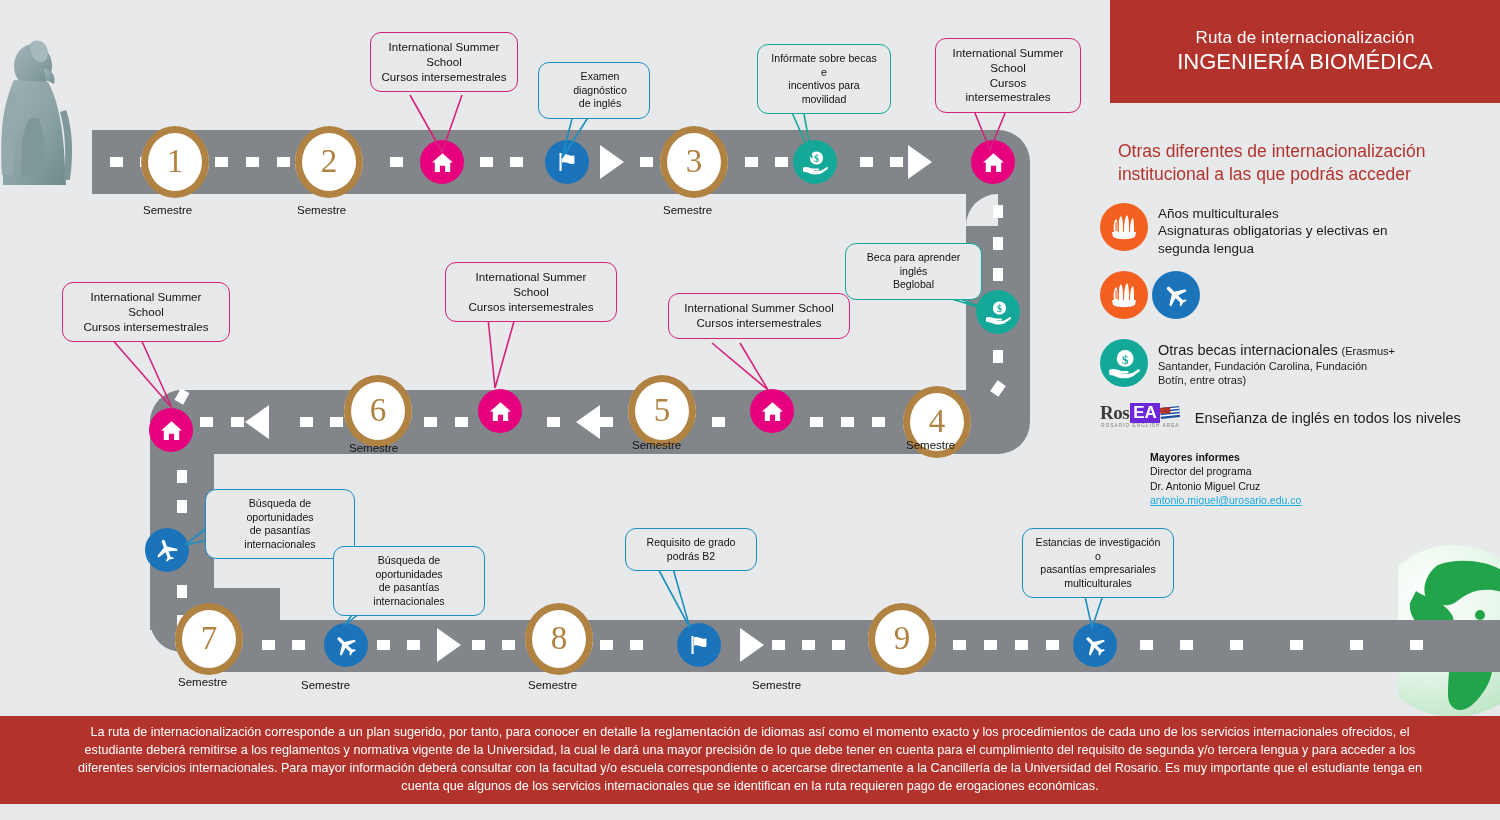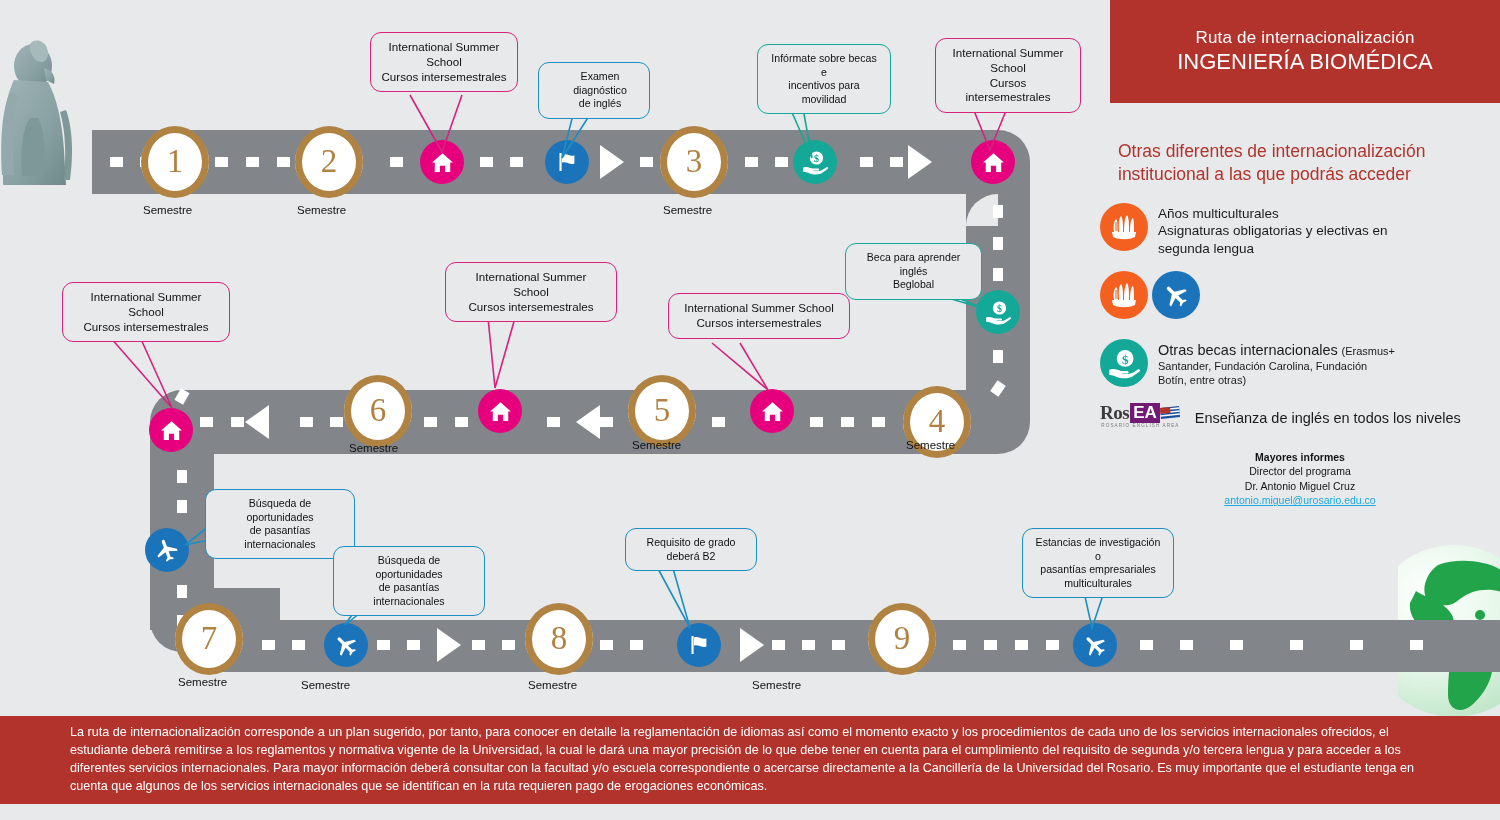--- a/index.html
+++ b/index.html
@@ -34,37 +34,37 @@
 
   .badge{width:48px;height:48px;border-radius:50%;flex:0 0 48px;position:relative;
          display:flex;align-items:center;justify-content:center;}
   .badge.orange{background:#f4601f;}
   .badge.blue{background:#1b74ba;}
   .badge.teal{background:#14a898;}
   .badge svg{display:block;}
 
   .rosea{display:flex;align-items:center;flex:0 0 auto;}
   .rosea-txt{font-size:19px;font-weight:700;color:#3b3b3b;letter-spacing:-.5px;font-family:"Liberation Serif",serif;}
-  .rosea-box{background:#701a75;color:#fff;font-size:17px;font-weight:700;padding:0 3px;margin:0 1px;}
+  .rosea-box{background:#6d28d9;color:#fff;font-size:17px;font-weight:700;padding:0 3px;margin:0 1px;}
   .rosea-sub{font-size:4.6px;letter-spacing:1.1px;color:#7a7a7a;text-align:center;margin-top:-1px;}
 
   .informes{
-    position:absolute;left:1150px;top:450px;width:300px;text-align:center;
+    position:absolute;left:1150px;top:450px;width:300px;
     font-size:10.5px;color:#141414;line-height:1.38;
   }
   .informes .b{font-weight:700;}
   .informes .mail{color:#1ba9e0;text-decoration:underline;}
 
   
   .footer{
     position:absolute;left:0;top:716px;width:1500px;height:88px;background:#b2332c;
     display:flex;align-items:center;justify-content:center;
   }
   .footer p{
-    margin:0;width:1360px;color:#fff;font-size:12.6px;line-height:1.42;text-align:left;
+    margin:0;width:1360px;color:#fff;font-size:12.6px;line-height:1.42;text-align:center;
   }
 
   
   .statue{position:absolute;left:0;top:0;width:98px;height:200px;}
 
   
   .globe{position:absolute;left:1398px;top:543px;width:112px;height:175px;}
 
   
   .road{position:absolute;background:#82868b;}
@@ -478,21 +478,21 @@
     <div class="tiny">de pasantías internacionales</div>
   </div>
 
   <div class="callout c-blue" style="left:333px;top:546px;width:152px;">
     <div class="tiny">Búsqueda de oportunidades</div>
     <div class="tiny">de pasantías internacionales</div>
   </div>
 
   <div class="callout c-blue" style="left:625px;top:528px;width:132px;">
     <div class="tiny">Requisito  de grado</div>
-    <div class="tiny">deberá B2</div>
+    <div class="tiny">podrás B2</div>
   </div>
 
   <div class="callout c-blue" style="left:1022px;top:528px;width:152px;">
     <div class="tiny">Estancias de investigación o</div>
     <div class="tiny">pasantías empresariales</div>
     <div class="tiny">multiculturales</div>
   </div>
 
   <div class="header-box">
     <div class="header-sub">Ruta de internacionalización</div>

